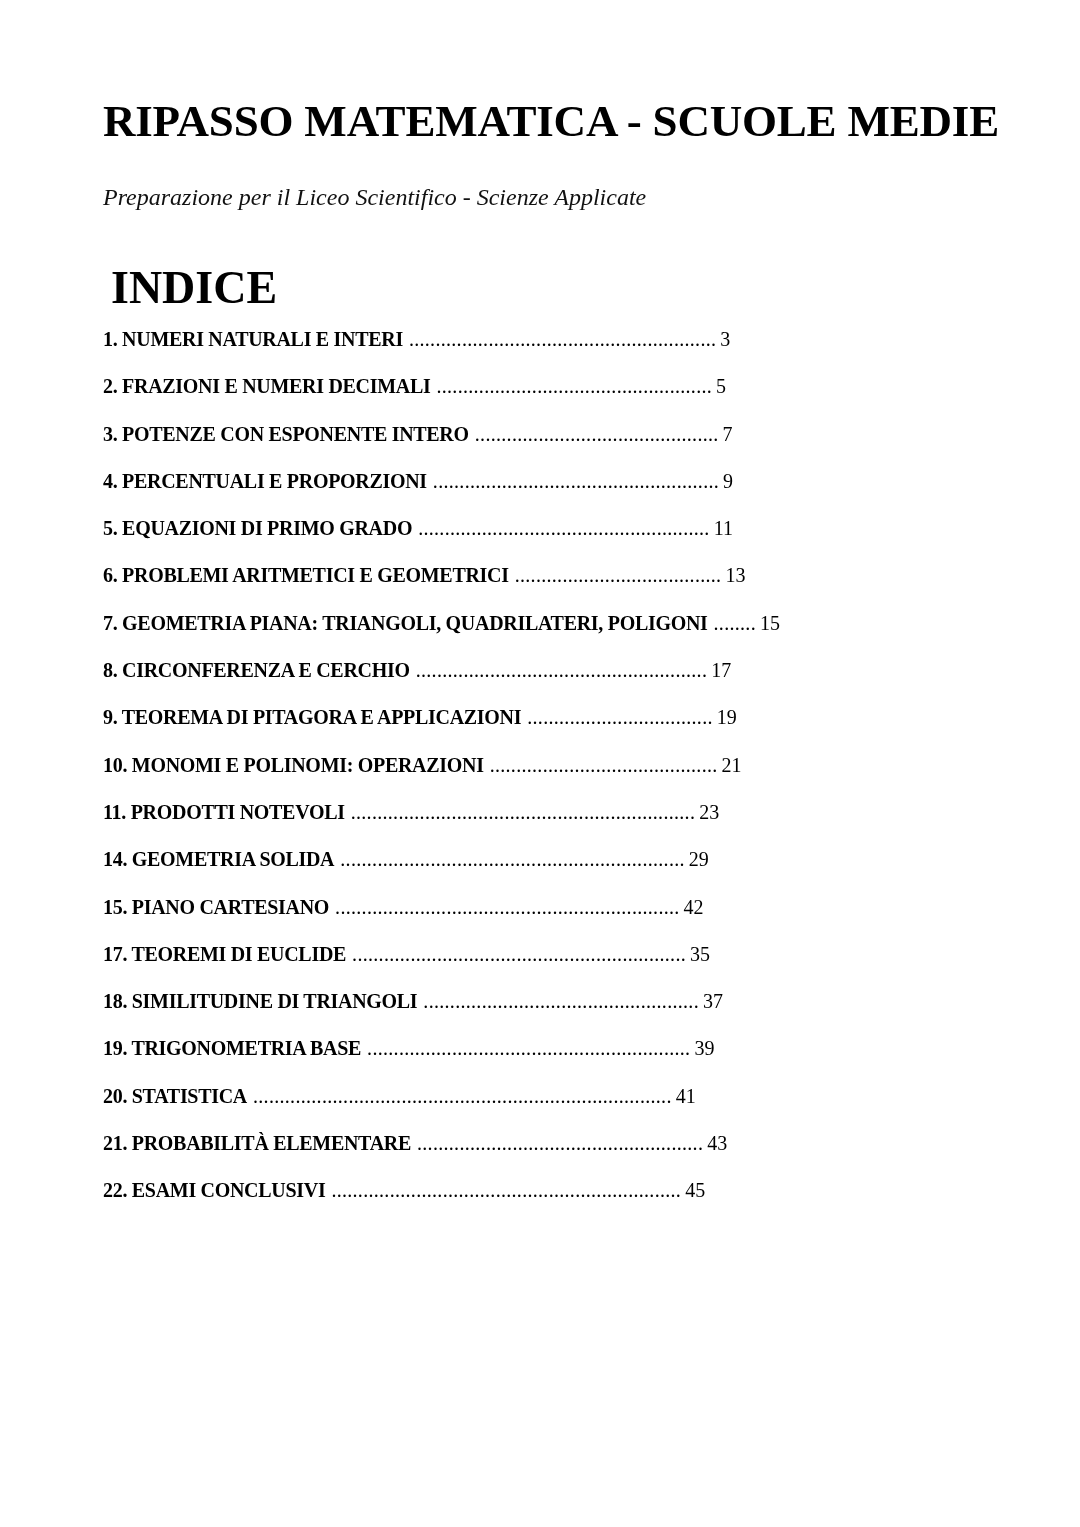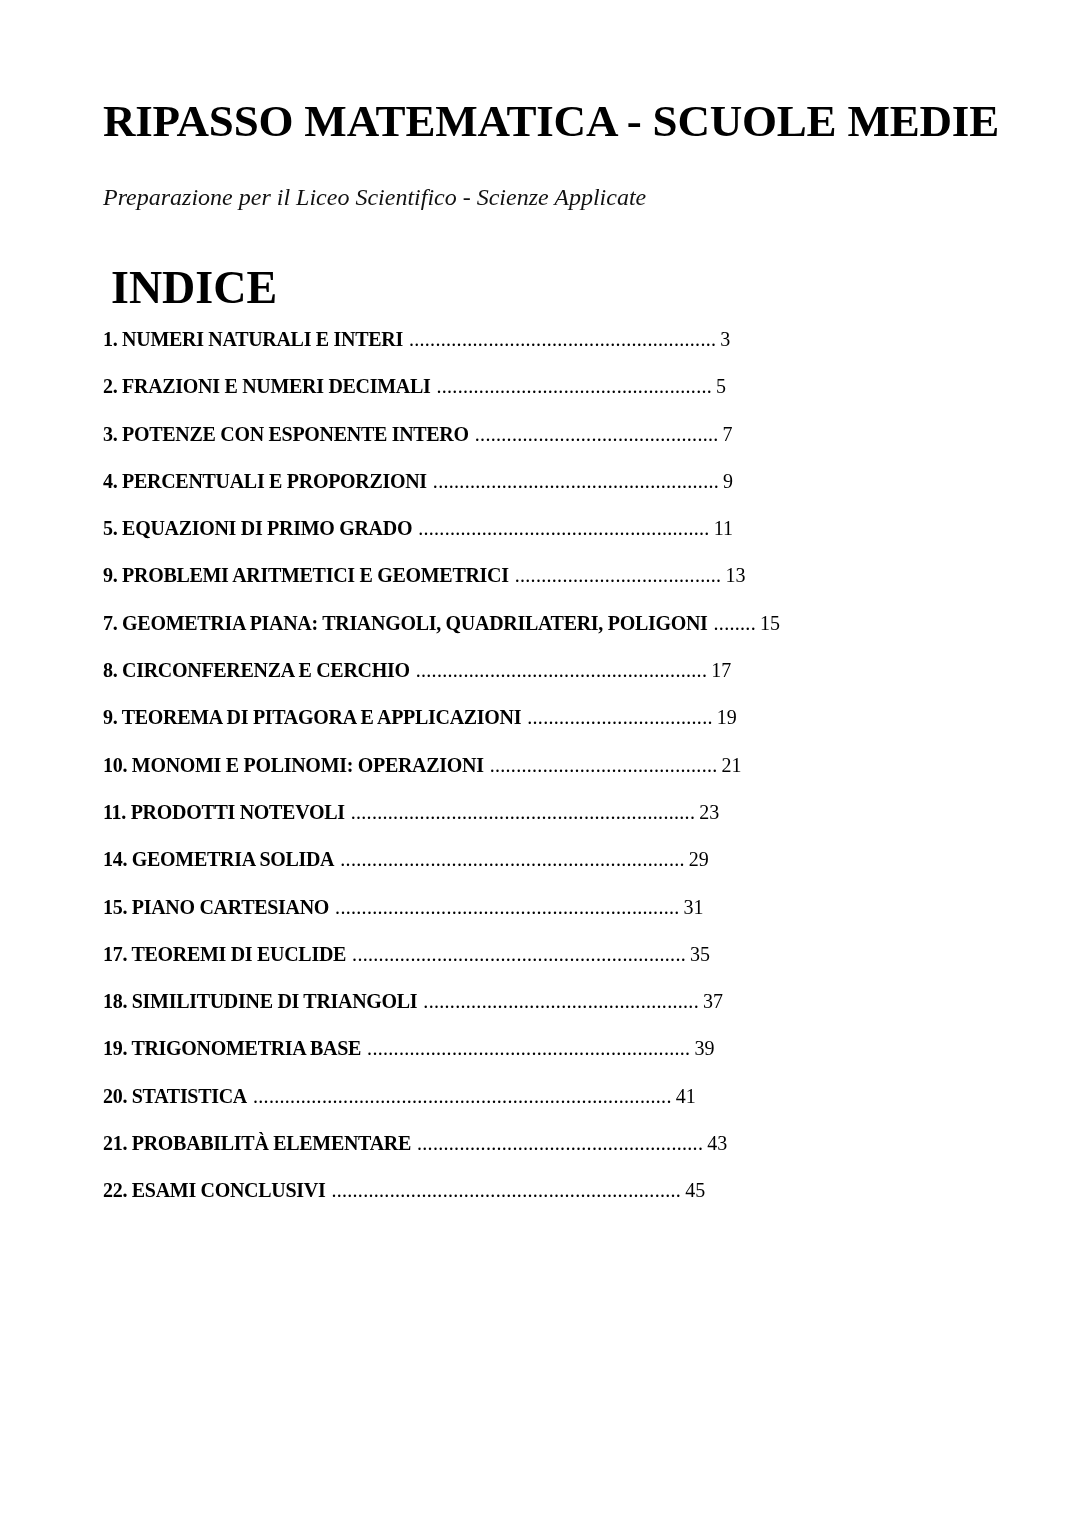--- a/index.html
+++ b/index.html
@@ -24,28 +24,28 @@
 <div class="page">
   <h1 class="title">RIPASSO MATEMATICA - SCUOLE MEDIE</h1>
   <p class="subtitle">Preparazione per il Liceo Scientifico - Scienze Applicate</p>
   <h2 class="toc-heading">INDICE</h2>
   <ul class="toc" id="toc-list">
       <li class="toc-row"><span class="toc-title">1. NUMERI NATURALI E INTERI</span><span class="toc-leader">..........................................................</span><span class="toc-page">3</span></li>
       <li class="toc-row"><span class="toc-title">2. FRAZIONI E NUMERI DECIMALI</span><span class="toc-leader">....................................................</span><span class="toc-page">5</span></li>
       <li class="toc-row"><span class="toc-title">3. POTENZE CON ESPONENTE INTERO</span><span class="toc-leader">..............................................</span><span class="toc-page">7</span></li>
       <li class="toc-row"><span class="toc-title">4. PERCENTUALI E PROPORZIONI</span><span class="toc-leader">......................................................</span><span class="toc-page">9</span></li>
       <li class="toc-row"><span class="toc-title">5. EQUAZIONI DI PRIMO GRADO</span><span class="toc-leader">.......................................................</span><span class="toc-page">11</span></li>
-      <li class="toc-row"><span class="toc-title">9. PROBLEMI ARITMETICI E GEOMETRICI</span><span class="toc-leader">.......................................</span><span class="toc-page">13</span></li>
+      <li class="toc-row"><span class="toc-title">6. PROBLEMI ARITMETICI E GEOMETRICI</span><span class="toc-leader">.......................................</span><span class="toc-page">13</span></li>
       <li class="toc-row"><span class="toc-title">7. GEOMETRIA PIANA: TRIANGOLI, QUADRILATERI, POLIGONI</span><span class="toc-leader">........</span><span class="toc-page">15</span></li>
       <li class="toc-row"><span class="toc-title">8. CIRCONFERENZA E CERCHIO</span><span class="toc-leader">.......................................................</span><span class="toc-page">17</span></li>
       <li class="toc-row"><span class="toc-title">9. TEOREMA DI PITAGORA E APPLICAZIONI</span><span class="toc-leader">...................................</span><span class="toc-page">19</span></li>
       <li class="toc-row"><span class="toc-title">10. MONOMI E POLINOMI: OPERAZIONI</span><span class="toc-leader">...........................................</span><span class="toc-page">21</span></li>
       <li class="toc-row"><span class="toc-title">11. PRODOTTI NOTEVOLI</span><span class="toc-leader">.................................................................</span><span class="toc-page">23</span></li>
       <li class="toc-row"><span class="toc-title">14. GEOMETRIA SOLIDA</span><span class="toc-leader">.................................................................</span><span class="toc-page">29</span></li>
-      <li class="toc-row"><span class="toc-title">15. PIANO CARTESIANO</span><span class="toc-leader">.................................................................</span><span class="toc-page">31</span></li>
+      <li class="toc-row"><span class="toc-title">15. PIANO CARTESIANO</span><span class="toc-leader">.................................................................</span><span class="toc-page">42</span></li>
       <li class="toc-row"><span class="toc-title">17. TEOREMI DI EUCLIDE</span><span class="toc-leader">...............................................................</span><span class="toc-page">35</span></li>
       <li class="toc-row"><span class="toc-title">18. SIMILITUDINE DI TRIANGOLI</span><span class="toc-leader">....................................................</span><span class="toc-page">37</span></li>
       <li class="toc-row"><span class="toc-title">19. TRIGONOMETRIA BASE</span><span class="toc-leader">.............................................................</span><span class="toc-page">39</span></li>
       <li class="toc-row"><span class="toc-title">20. STATISTICA</span><span class="toc-leader">...............................................................................</span><span class="toc-page">41</span></li>
       <li class="toc-row"><span class="toc-title">21. PROBABILITÀ ELEMENTARE</span><span class="toc-leader">......................................................</span><span class="toc-page">43</span></li>
       <li class="toc-row"><span class="toc-title">22. ESAMI CONCLUSIVI</span><span class="toc-leader">..................................................................</span><span class="toc-page">45</span></li>
     </ul>
 </div>
 
 </body></html>

